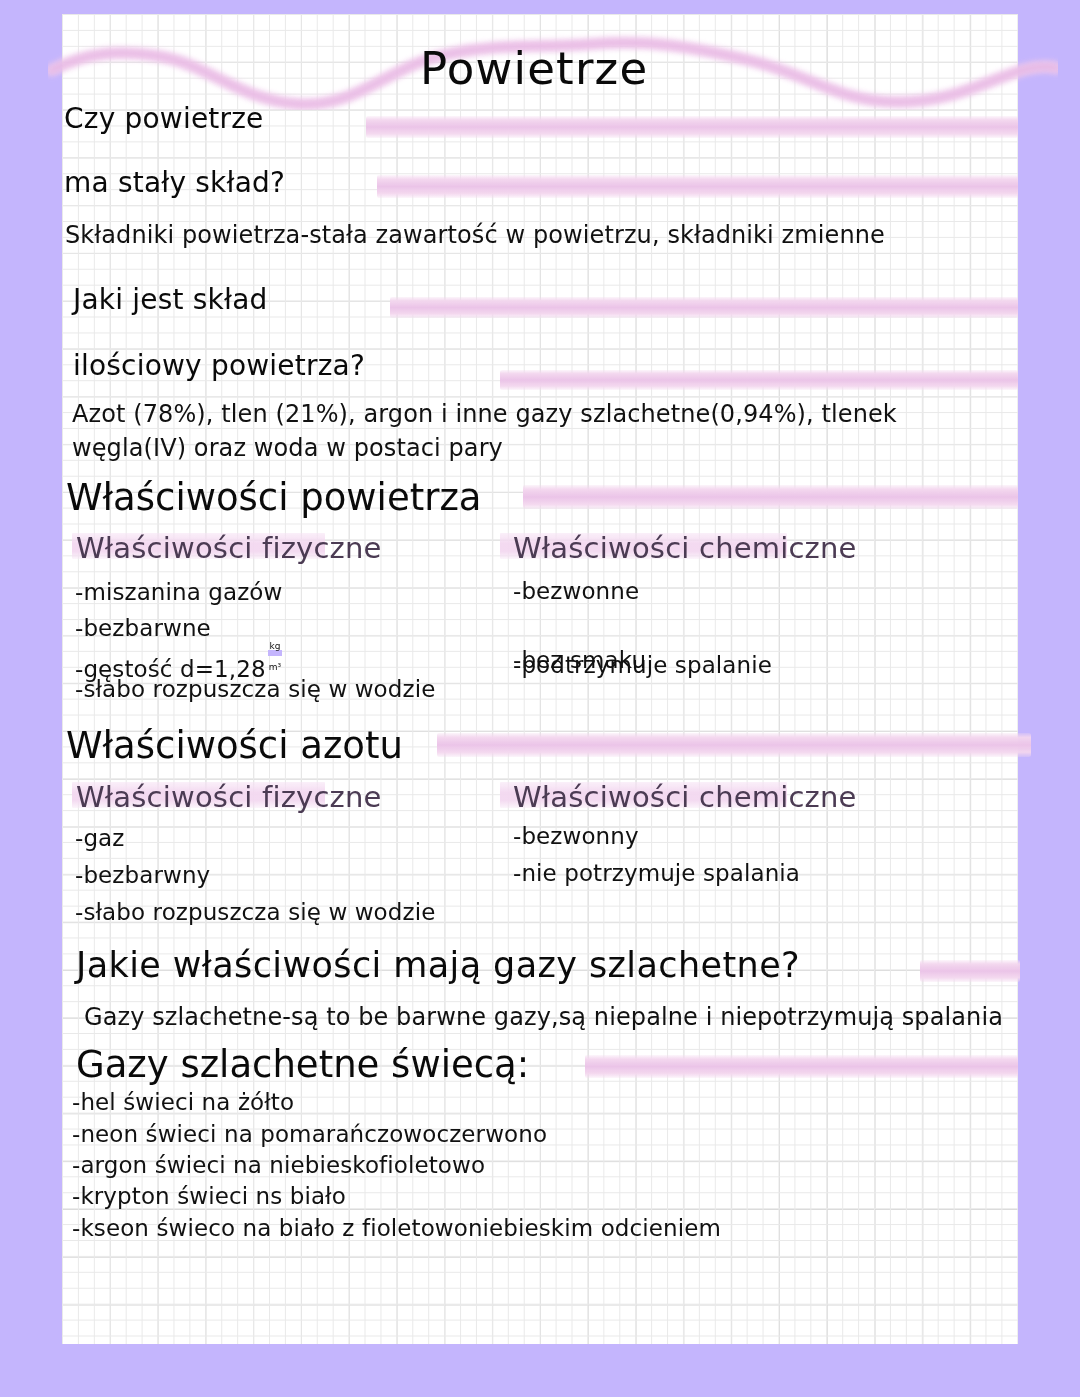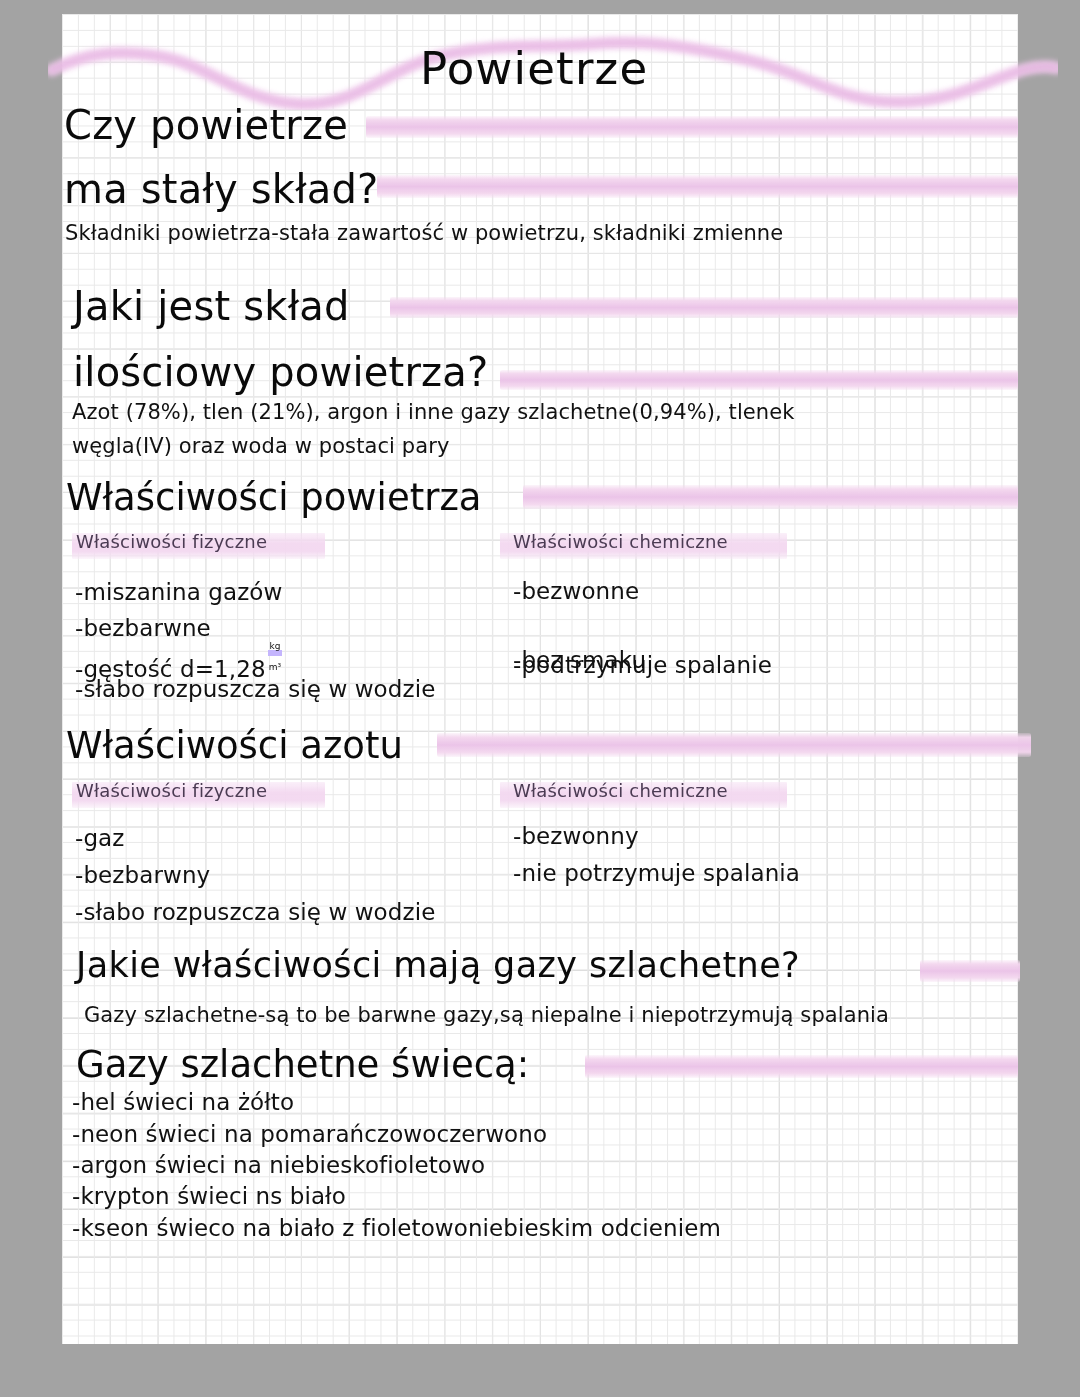--- a/index.html
+++ b/index.html
@@ -10,21 +10,21 @@
   }
   body {
     font-family: "DejaVu Sans", sans-serif;
   }
 
   #page {
     position: relative;
     width: 1080px;
     height: 1397px;
     overflow: hidden;
-    background: #a3a3a3;
+    background: #c4b5fd;
   }
 
   
   #grid {
     position: absolute;
     left: 62px;
     top: 14px;
     width: 956px;
     height: 1330px;
     background-color: #ffffff;
@@ -97,21 +97,21 @@
   .h-main {
     font-family: "DejaVu Sans", sans-serif;
     font-size: 45px;
     font-weight: 400;
     letter-spacing: 1.2px;
     color: #0a0a0a;
   }
 
   .h-q {
     font-family: "DejaVu Sans", sans-serif;
-    font-size: 40px;
+    font-size: 28px;
     font-weight: 400;
     letter-spacing: 0.2px;
     color: #0a0a0a;
     text-align: right;
   }
 
   .h-sec {
     font-family: "DejaVu Sans", sans-serif;
     font-size: 37px;
     font-weight: 400;
@@ -123,30 +123,30 @@
     font-family: "DejaVu Sans", sans-serif;
     font-size: 35px;
     font-weight: 400;
     letter-spacing: 0.4px;
     color: #0a0a0a;
   }
 
   
   .subhead {
     font-family: "DejaVu Sans", sans-serif;
-    font-size: 18px;
+    font-size: 29px;
     font-weight: 400;
     color: #4b3b53;
     letter-spacing: 0.2px;
   }
 
   
   .body {
     font-family: "DejaVu Sans", sans-serif;
-    font-size: 21px;
+    font-size: 24px;
     font-weight: 400;
     color: #111111;
     letter-spacing: 0.1px;
   }
 
   .bullet {
     font-family: "DejaVu Sans", sans-serif;
     font-size: 23px;
     font-weight: 400;
     color: #111111;

